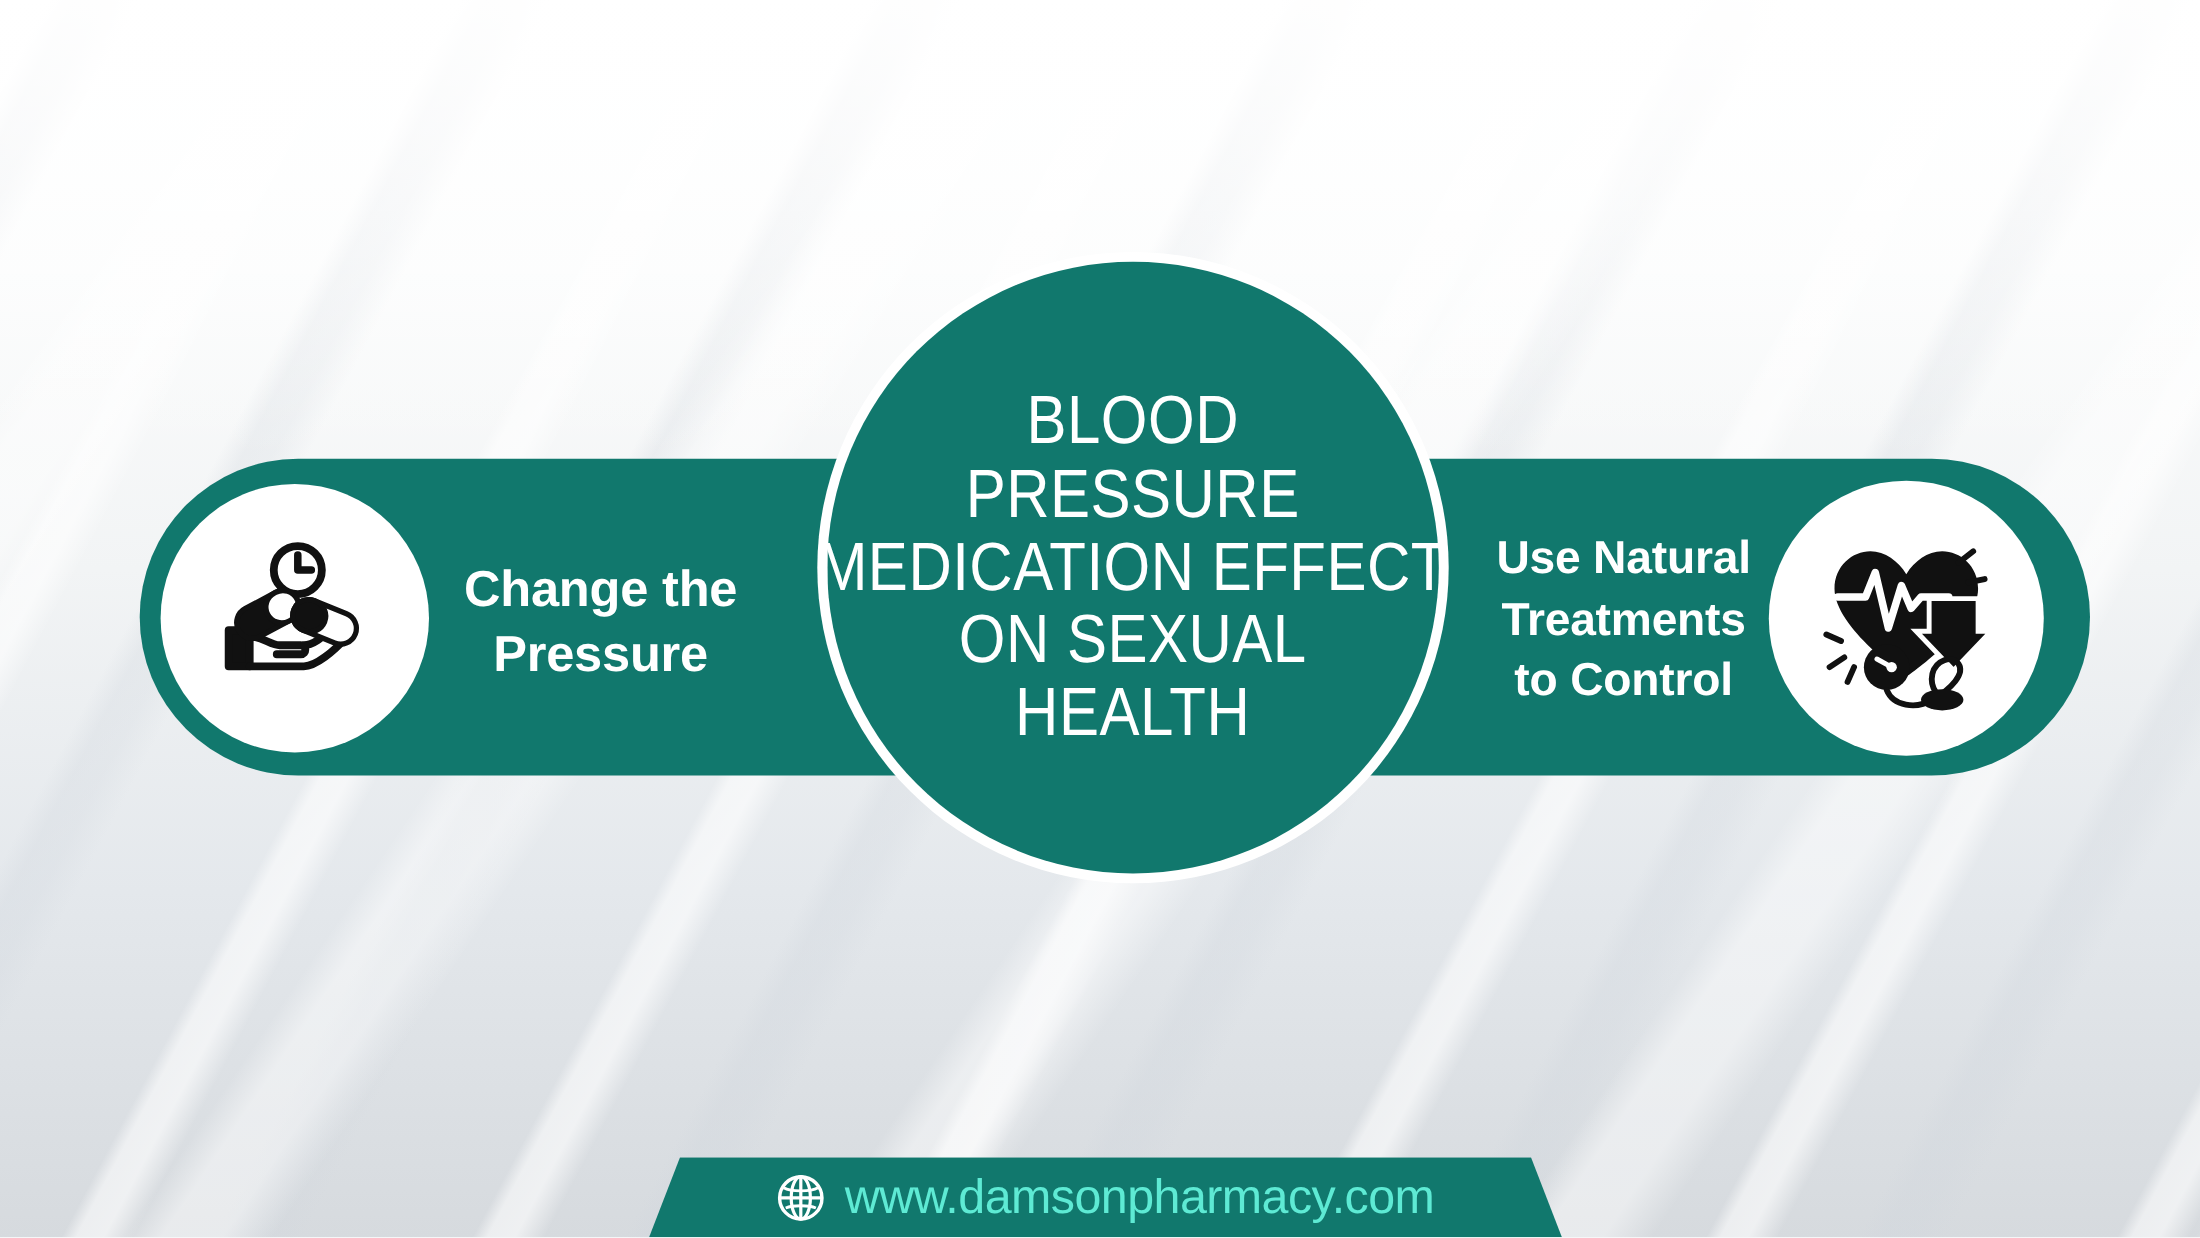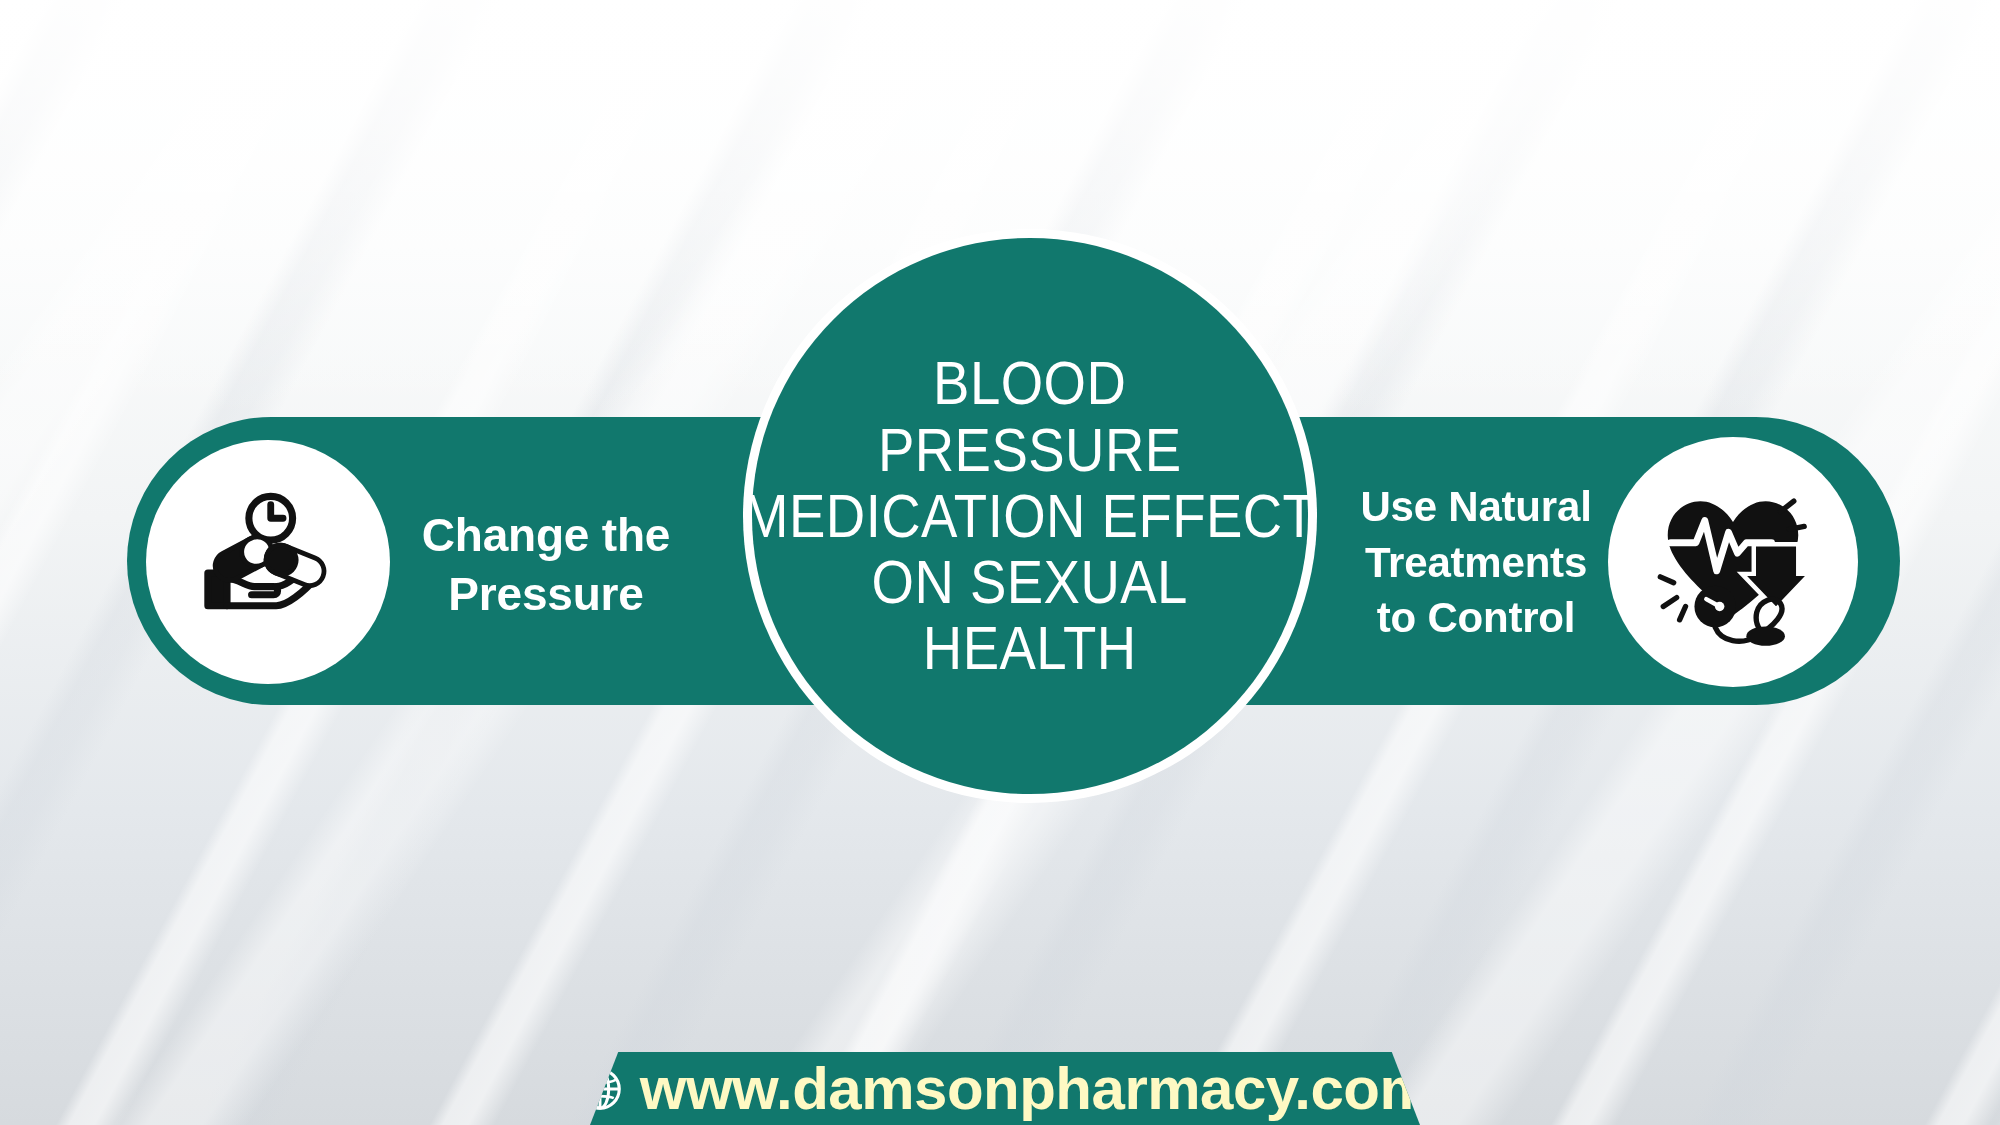--- a/index.html
+++ b/index.html
@@ -195,23 +195,23 @@
     height: 73px;
     background: #11786d;
     clip-path: polygon(3.4% 0%, 96.6% 0%, 100% 100%, 0% 100%);
     display: flex;
     align-items: center;
     justify-content: center;
     gap: 18px;
   }
   #footer svg { width: 44px; height: 44px; display: block; flex: none; }
   #footer-url {
-    color: #fef9c3;
-    font-size: 60px;
-    font-weight: bold;
+    color: #5eead4;
+    font-size: 44px;
+    font-weight: normal;
     letter-spacing: -0.5px;
     white-space: nowrap;
   }
 </style>
 </head>
 <body>
 
 <div id="stage">
 
   <div id="streaks"></div>

